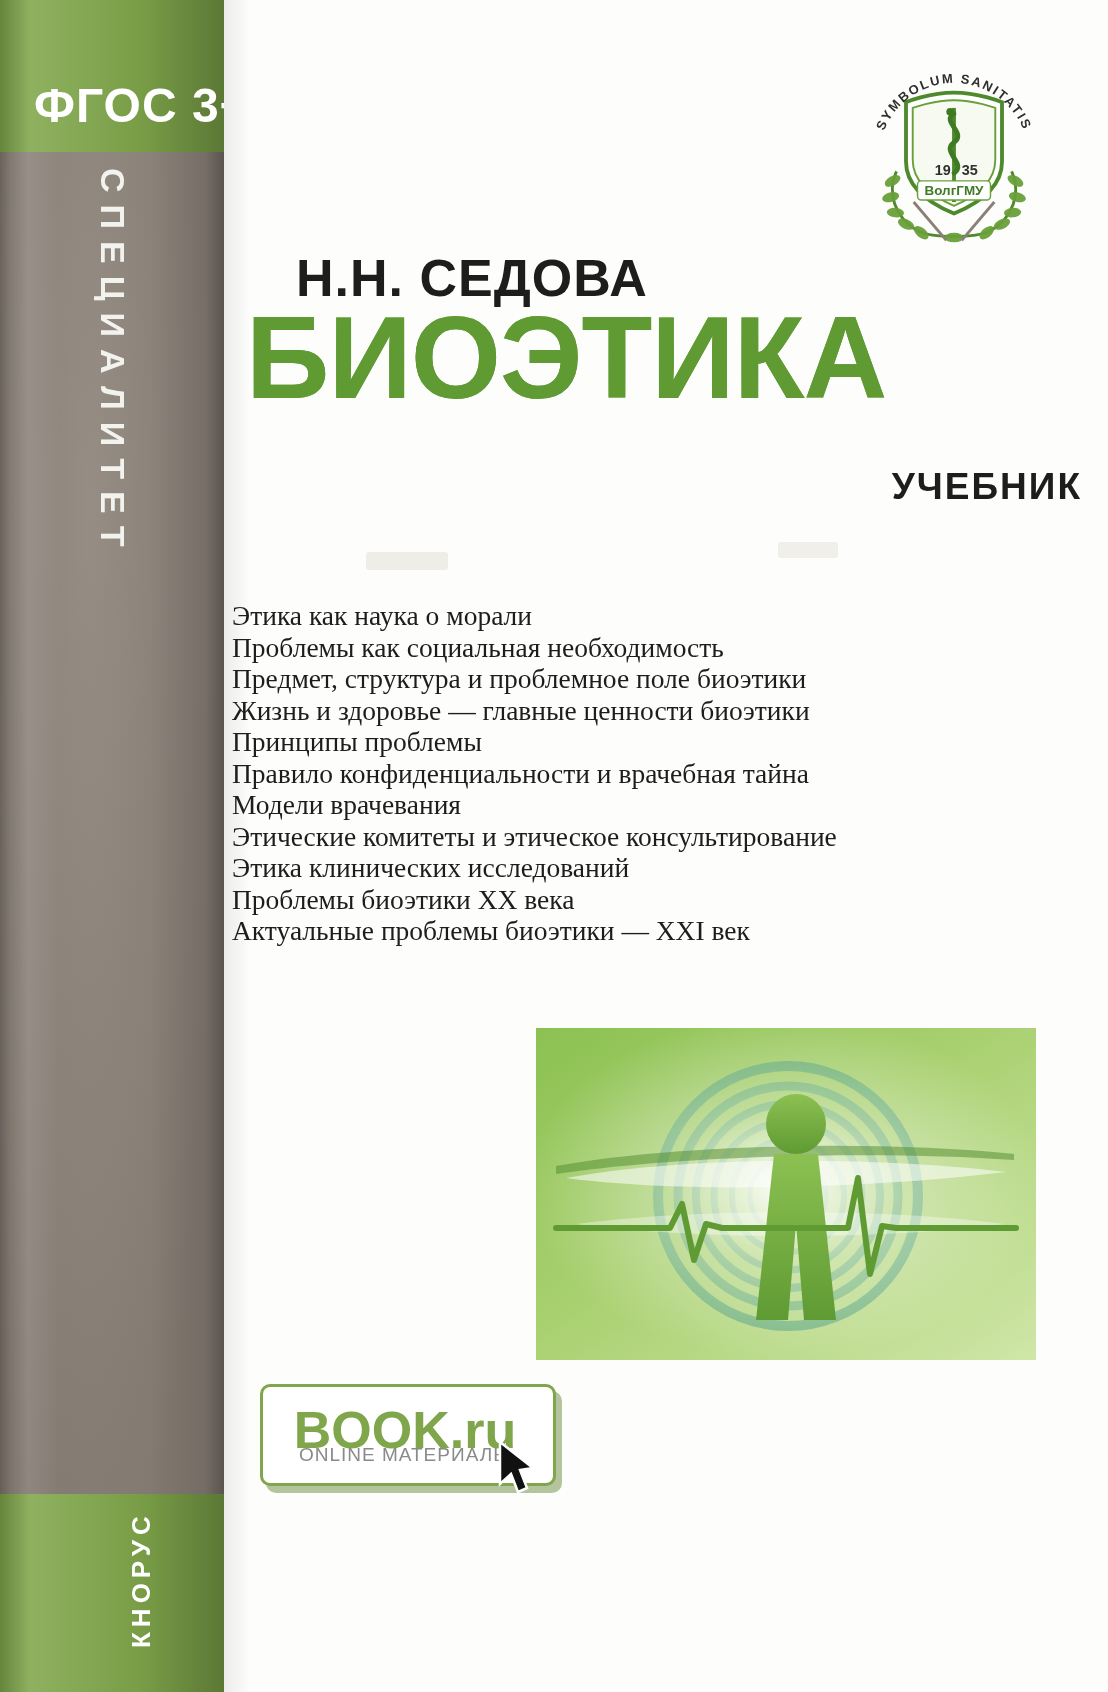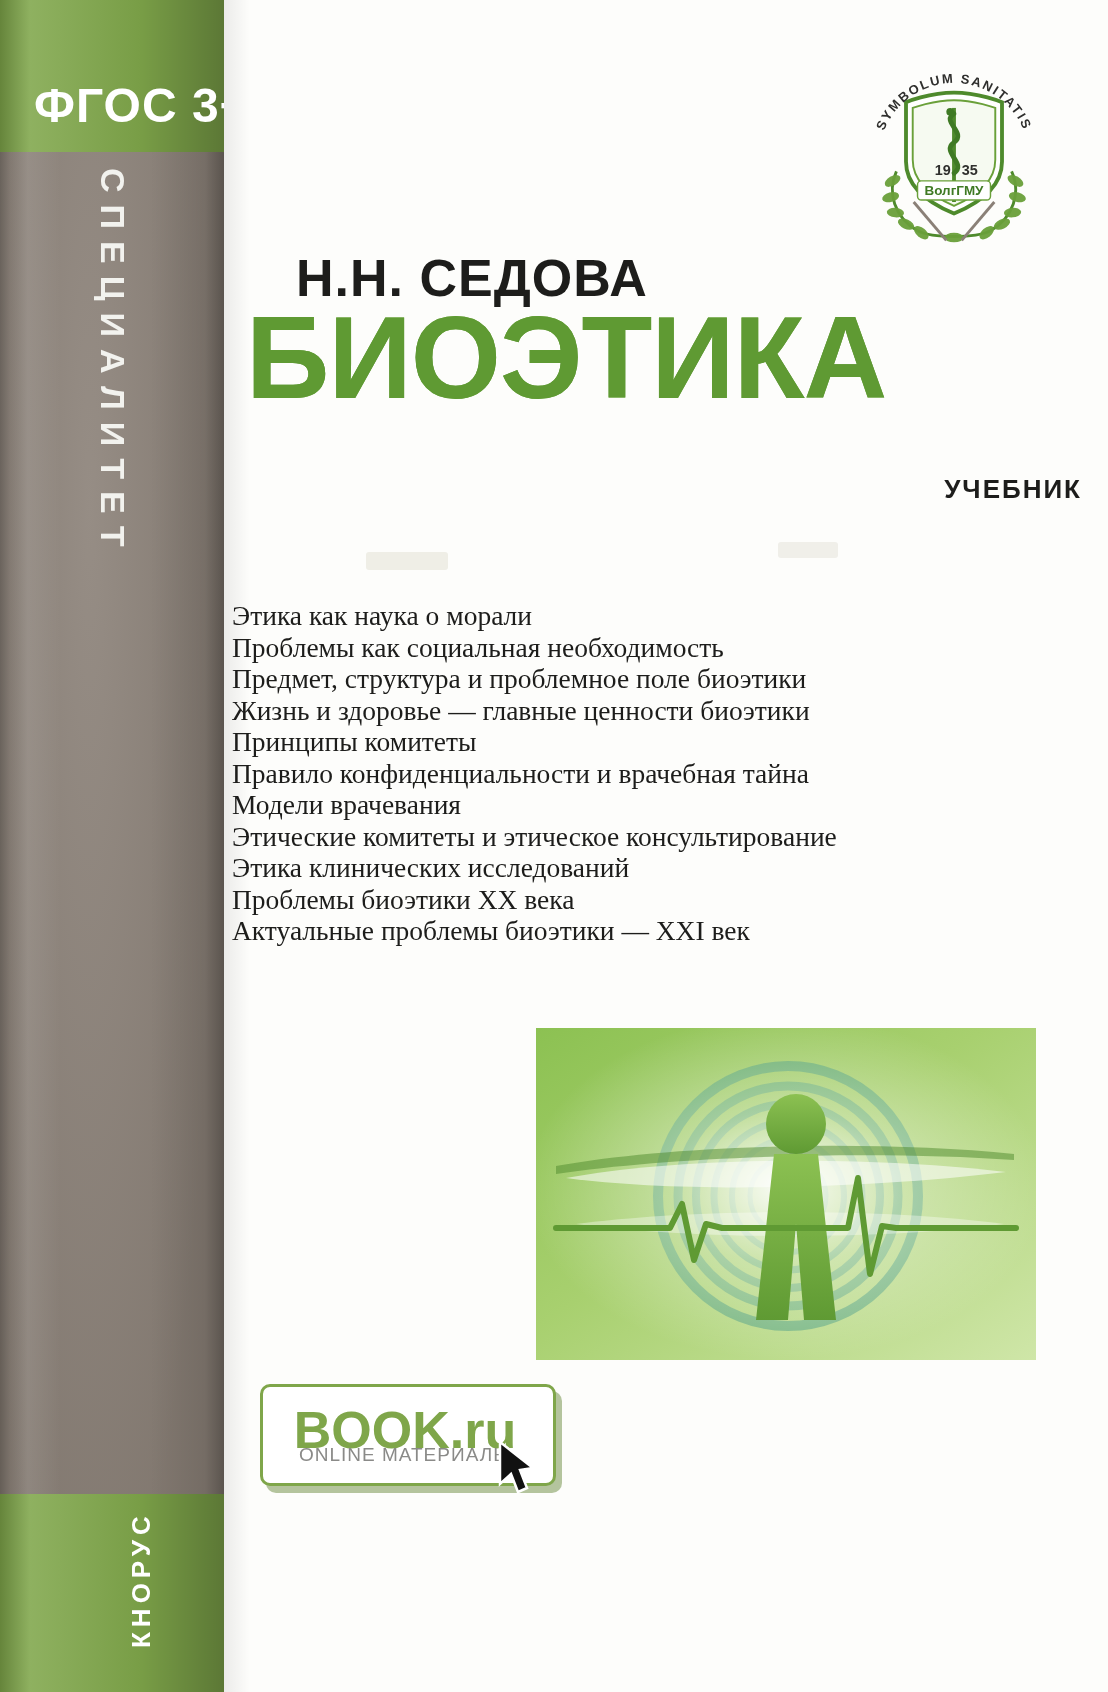--- a/index.html
+++ b/index.html
@@ -133,24 +133,23 @@
   }
   .title-fallback {
     color: #5f9a33;
   }
 
   .subtitle {
     position: absolute;
     right: 26px;
     top: 466px;
     font-weight: bold;
-    font-size: 26px;
+    font-size: 37px;
     letter-spacing: 2px;
     color: #1d1d1b;
-    margin-top: 8px;
   }
 
   .toc {
     position: absolute;
     left: 8px;
     top: 600px;
     width: 840px;
   }
   .toc-item {
     font-family: "Liberation Serif", serif;
@@ -312,21 +311,21 @@
     <div class="subtitle">УЧЕБНИК</div>
 
     <div class="smudge1"></div>
     <div class="smudge2"></div>
 
     <div class="toc">
       <div class="toc-item">Этика как наука о морали</div>
       <div class="toc-item">Проблемы как социальная необходимость</div>
       <div class="toc-item">Предмет, структура и проблемное поле биоэтики</div>
       <div class="toc-item">Жизнь и здоровье — главные ценности биоэтики</div>
-      <div class="toc-item">Принципы комитеты</div>
+      <div class="toc-item">Принципы проблемы</div>
       <div class="toc-item">Правило конфиденциальности и врачебная тайна</div>
       <div class="toc-item">Модели врачевания</div>
       <div class="toc-item">Этические комитеты и этическое консультирование</div>
       <div class="toc-item">Этика клинических исследований</div>
       <div class="toc-item">Проблемы биоэтики XX века</div>
       <div class="toc-item">Актуальные проблемы биоэтики — XXI век</div>
     </div>
 
     <div class="art">
       <svg viewBox="0 0 500 332" width="500" height="332" aria-hidden="true">

